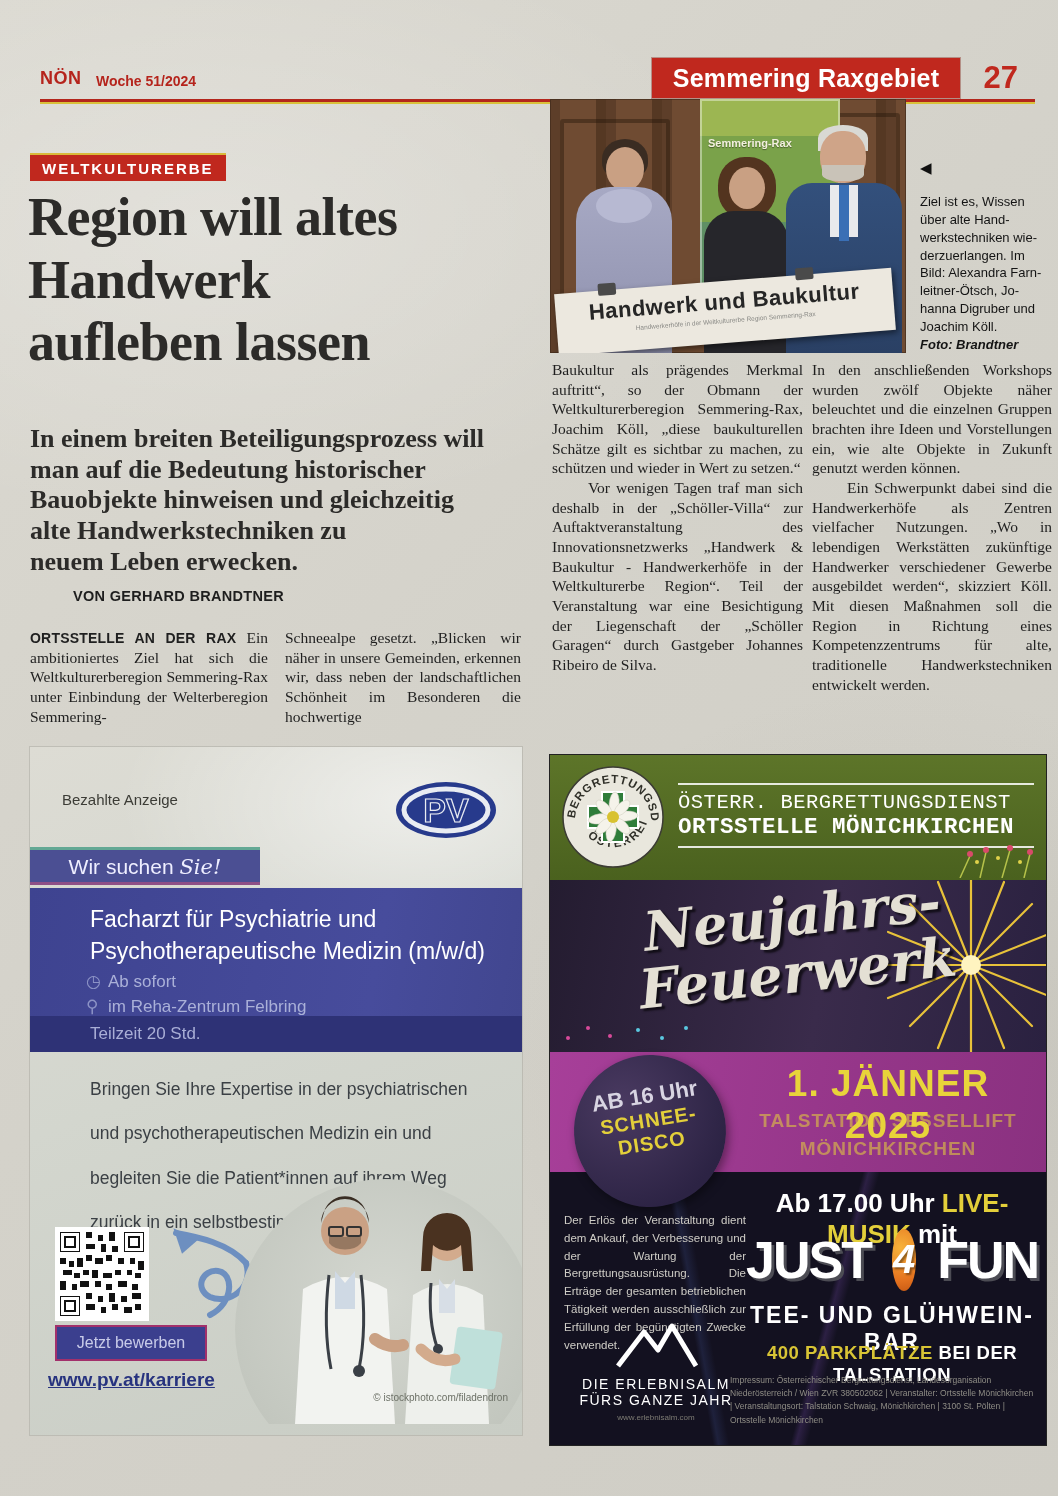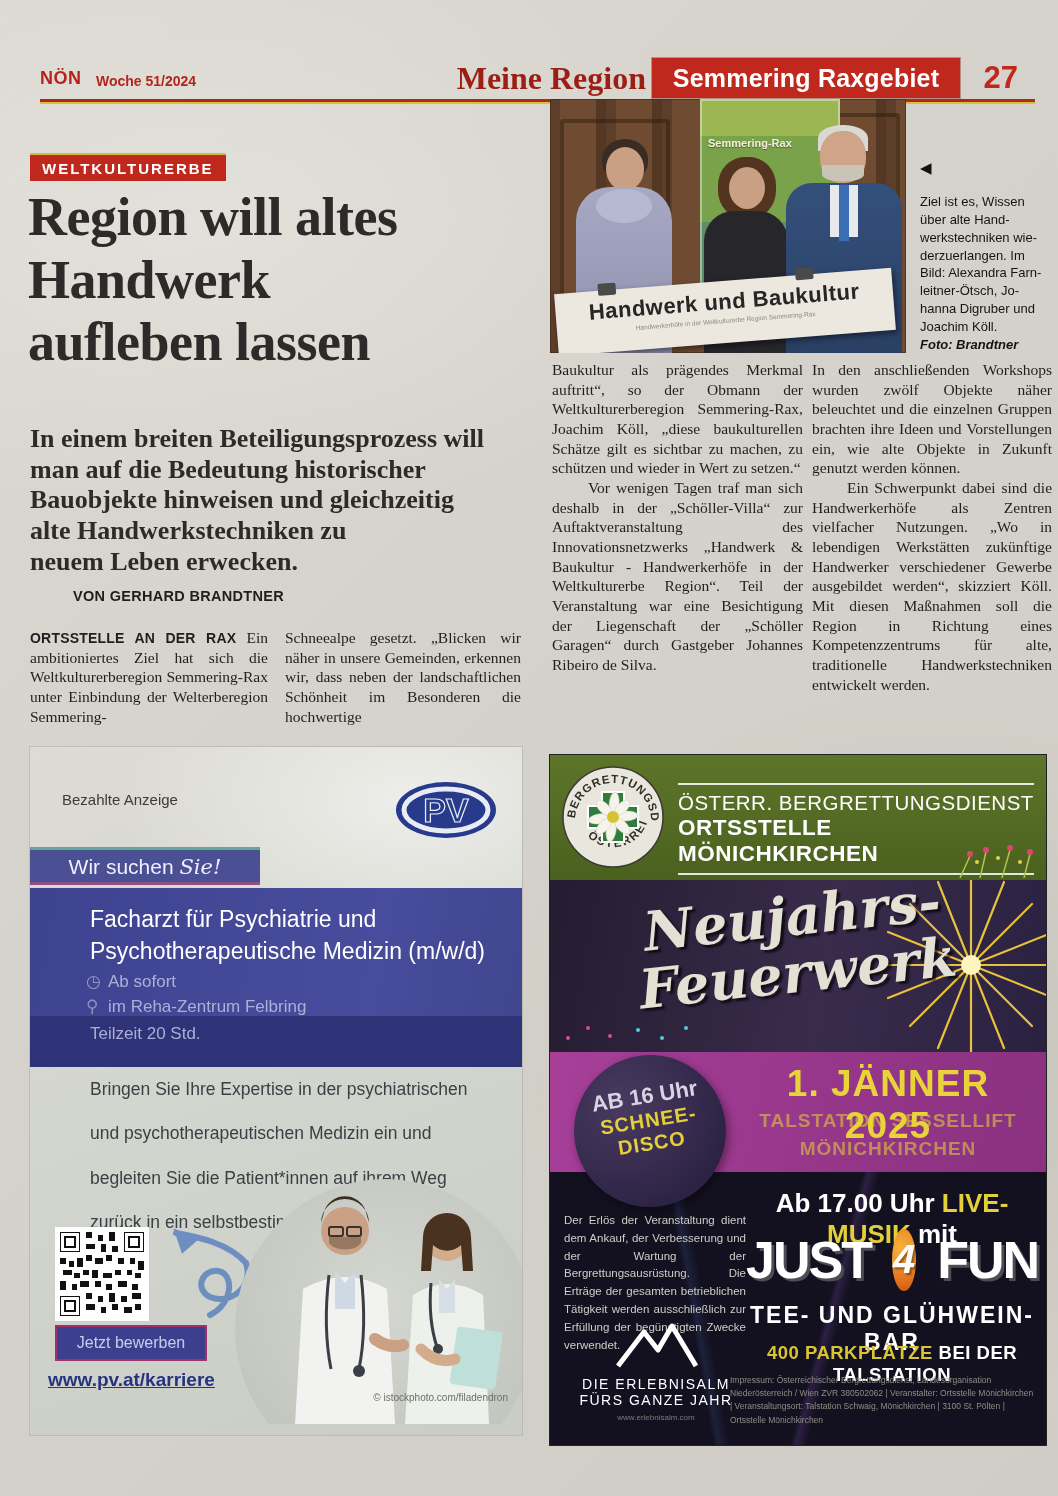--- a/index.html
+++ b/index.html
@@ -76,40 +76,40 @@
   .pv-banner { position:absolute; left:0; top:100px; width:230px; height:38px; background:#4b4f93;
     border-top:3px solid #63a894; border-bottom:3px solid #8e4f86;
     color:#eef; font-size:21px; text-align:center; line-height:33px;}
   .pv-banner .script { font-family:"DejaVu Serif",serif; font-style:italic; }
   .pv-title-block { position:absolute; left:0; top:141px; width:492px; height:128px;
     background:linear-gradient(100deg,#3e4390 0%,#474c9c 70%,#41468f 100%);}
   .pv-title { position:absolute; left:60px; top:156px; width:420px; color:#fff; font-size:23px;
     line-height:1.4; white-space:pre-line; font-weight:500;}
   .pv-detail { position:absolute; left:56px; color:#aab0d8; font-size:17px; }
   .pv-detail .ic { display:inline-block; width:22px; color:#8c93c6; }
-  .pv-hours { position:absolute; left:0; top:269px; width:492px; height:51px; background:#2e3276;
+  .pv-hours { position:absolute; left:0; top:269px; width:492px; height:36px; background:#2e3276;
     color:#a9aed6; font-size:17px; line-height:35px; padding-left:60px;}
   .pv-body { position:absolute; left:60px; top:320px; width:410px; font-size:17.5px; line-height:2.53;
     color:#3b4045;}
   .qr { position:absolute; left:25px; top:480px; width:94px; height:94px; background:#fff; padding:5px;}
   .arrow-doodle { position:absolute; left:128px; top:472px; }
   .pv-cta { position:absolute; left:25px; top:578px; width:152px; height:36px; background:#3b3f8e;
     border:2px solid #a2306b; color:rgba(235,238,255,.8); font-size:16px; text-align:center; line-height:32px;}
   .pv-url { position:absolute; left:18px; top:622px; font-size:19px; font-weight:bold; color:#27337f;
     text-decoration:underline;}
   .docs { position:absolute; left:195px; top:432px; width:297px; height:245px; overflow:hidden;}
   .docs-circle { position:absolute; left:10px; top:0; width:300px; height:300px; border-radius:50%;
     background:radial-gradient(circle at 50% 40%, #d4d7d0 0%, #c3c7bf 70%, #b8bcb4 100%);}
   .pv-credit { position:absolute; right:14px; top:645px; font-size:10px; color:#6c7066;}
 
   
   .br-ad { position:absolute; left:550px; top:755px; width:496px; height:690px; box-shadow:0 0 0 1px #222;}
   .br-head { position:absolute; left:0; top:0; width:496px; height:125px;
     background:linear-gradient(#5d7529,#4a611e);}
-  .br-head-txt { position:absolute; left:128px; top:24px; width:356px; color:#fff;}
+  .br-head-txt { position:absolute; left:128px; top:24px; width:356px; color:#fff;font-family:Liberation Mono, monospace;}
   .br-rule { height:2px; background:rgba(255,255,255,.85); margin:4px 0;}
   .br-line1 { font-size:20.5px; letter-spacing:.5px; margin-top:6px;}
   .br-line2 { font-size:22.5px; font-weight:bold; letter-spacing:.5px; margin-bottom:6px;}
   .br-flowers { position:absolute; right:6px; bottom:2px; }
 
   .br-fire { position:absolute; left:0; top:125px; width:496px; height:172px; overflow:hidden;
     background:linear-gradient(100deg,#241c30 0%,#3a2b4b 55%,#2a2140 100%);}
   .fw { position:absolute; }
   .br-title { position:absolute; left:10px; top:8px; width:470px; text-align:center;
     font-family:"DejaVu Serif",serif; font-style:italic; font-weight:bold; font-size:54px; line-height:1.05;
@@ -161,21 +161,20 @@
   .alm-url { font-size:8px; color:#7d7b73; margin-top:5px;}
 </style>
 </head>
 <body>
 
 <div class="page">
 
   <div class="masthead">
     <span class="brand">NÖN</span>
     <span class="issue">Woche 51/2024</span>
-    <span class="section-title">Meine Region</span>
     <span class="region-box">Semmering Raxgebiet</span>
     <span class="page-num">27</span>
   </div>
   <div class="head-rule"></div>
 
   <div class="kicker">WELTKULTURERBE</div>
   <h1 class="headline">Region will altes
 Handwerk
 aufleben lassen</h1>
   <div class="standfirst">In einem breiten Beteiligungsprozess will

